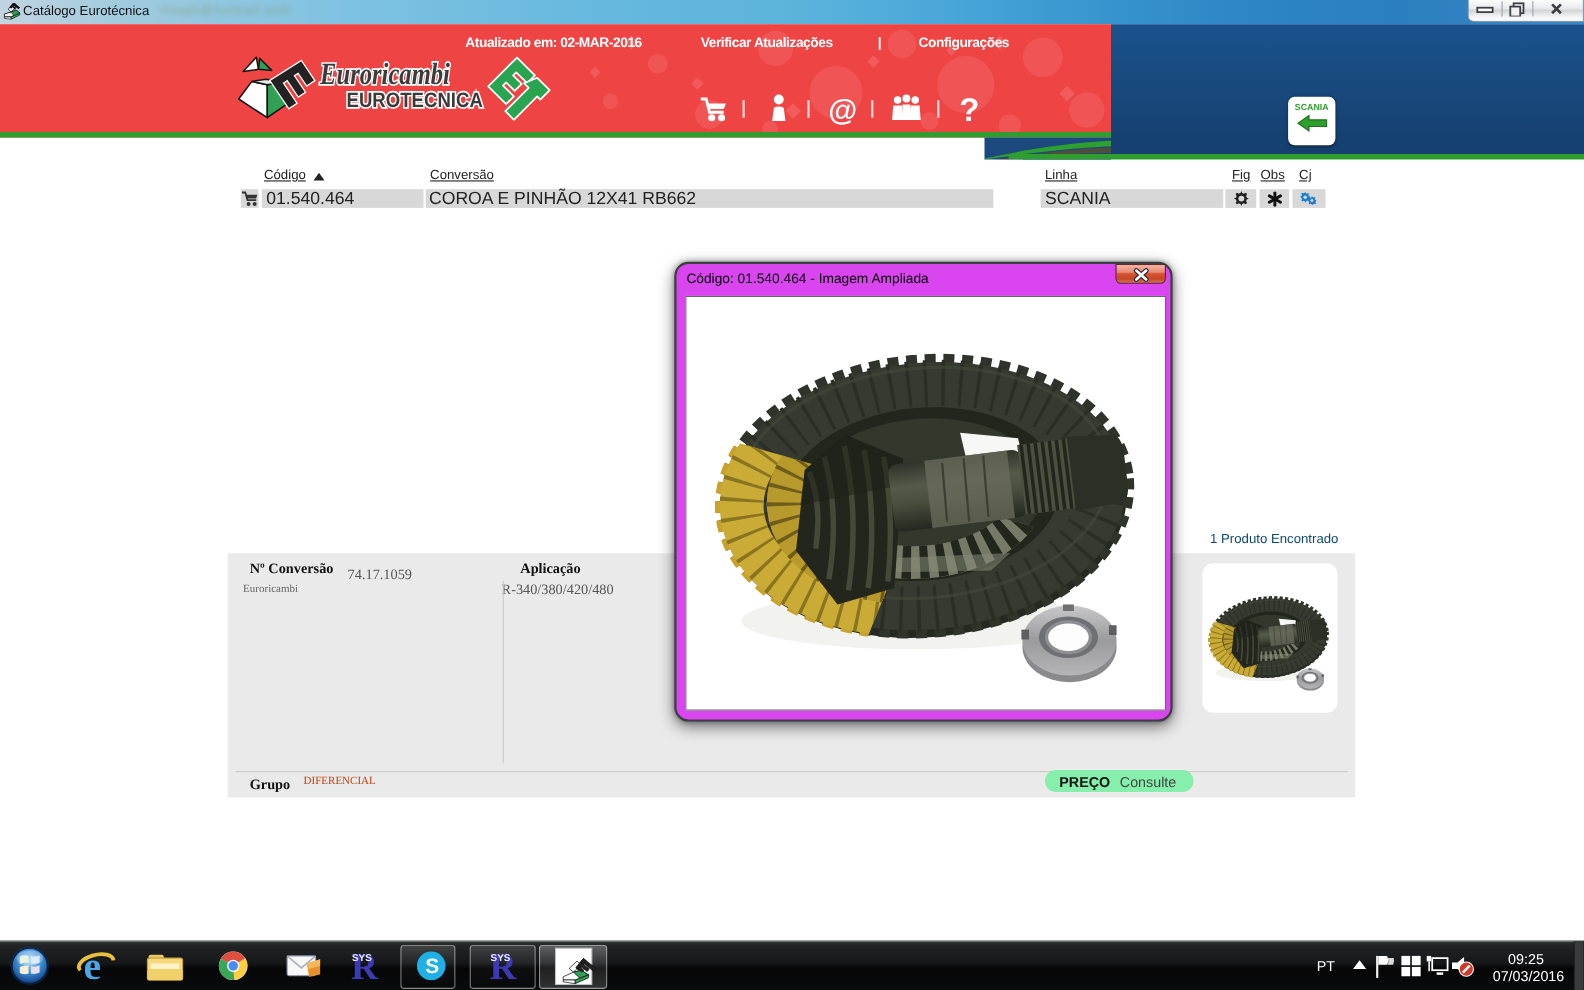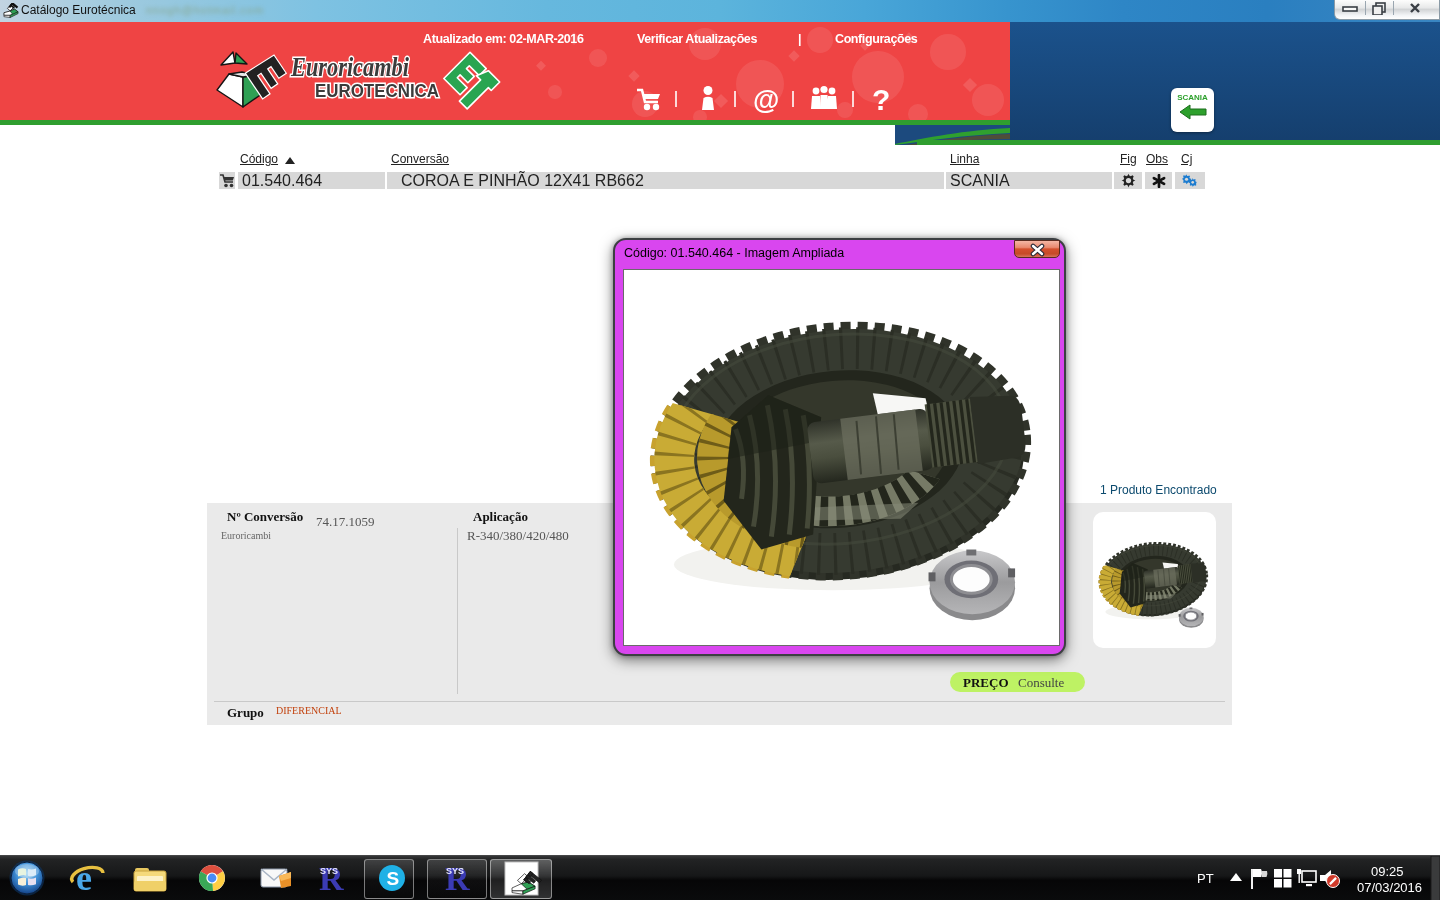--- a/index.html
+++ b/index.html
@@ -34,21 +34,21 @@
   
   .thead { position:absolute; top:152px; font-size:12px; color:#222;text-decoration:underline; }
   .rowcell { position:absolute; top:172px; height:17px; background:#d8d8d8; font-size:16px; color:#222; line-height:17px; }
 
   
   #panel { left:207px; top:503px; width:1025px; height:222px; background:#eaeaea;font-family:Liberation Serif, serif; }
   #panel .vdiv { position:absolute; left:250px; top:25px; width:1px; height:166px; background:#c9c9c9; }
   #panel .hdiv { position:absolute; left:7px; top:198px; width:1011px; height:1px; background:#c9c9c9; }
   #prodfound { left:1100px; top:483px; font-size:12px; color:#0c4a6e; }
   #card { left:1093px; top:512px; width:123px; height:136px; background:#fff; border-radius:10px; }
-  #pill { left:950px; top:672px; width:135px; height:20px; background:#bef264; border-radius:10px;font-family:Liberation Serif, serif; }
+  #pill { left:950px; top:700px; width:135px; height:20px; background:#86efac; border-radius:10px; }
 
   
   #modal { left:613px; top:238px; width:453px; height:418px; background:#d946ef;
            border:2px solid #3c3f42; border-radius:13px;
            box-shadow:0 4px 14px rgba(0,0,0,.5), 0 0 5px rgba(0,0,0,.3); }
   #mtitle { position:absolute; left:9px; top:6px; font-size:12.5px; color:#000; }
   #mclose { position:absolute; left:399px; top:0px; width:46px; height:18px;
             background:linear-gradient(#f4b6a4 0%,#e98a70 40%,#d4512e 50%,#c64a28 80%,#d8745a 100%);
             border:1px solid #5a2c20; border-bottom-left-radius:5px; border-bottom-right-radius:5px;
             color:#fff; text-align:center; font-weight:bold; font-size:11px; line-height:16px;
@@ -321,21 +321,21 @@
       <polygon points="6,1 11,8 1,8" fill="#222"></polygon>
     </svg>
   <span class="thead" style="left:391px">Conversão</span>
   <span class="thead" style="left:950px">Linha</span>
   <span class="thead" style="left:1120px">Fig</span>
   <span class="thead" style="left:1146px">Obs</span>
   <span class="thead" style="left:1181px">Cj</span>
 
   <div class="rowcell" style="left:219px;width:16px"></div>
   <div class="rowcell" style="left:238px;width:147px;padding-left:4px">01.540.464</div>
-  <div class="rowcell" style="left:387px;width:557px;padding-left:14px">COROA E PINHÃO 12X41 RB662</div>
+  <div class="rowcell" style="left:387px;width:516px;padding-left:3px">COROA E PINHÃO 12X41 RB662</div>
   <div class="rowcell" style="left:946px;width:166px;padding-left:4px">SCANIA</div>
   <div class="rowcell" style="left:1114px;width:28px"></div>
   <div class="rowcell" style="left:1145px;width:27px"></div>
   <div class="rowcell" style="left:1175px;width:30px"></div>
   <svg class="abs" width="16" height="16" style="left:219px;top:173px" viewBox="0 0 16 16">
     <path d="M1 2 L4 2 L6 9 L14 9" fill="none" stroke="#333" stroke-width="1.6"></path>
     <path d="M4.5 4 L15 4 L13.8 7.5 L5.5 7.5 Z" fill="#333"></path>
     <circle cx="7" cy="12.5" r="1.8" fill="#333"></circle>
       <circle cx="12.5" cy="12.5" r="1.8" fill="#333"></circle>
   </svg>
@@ -357,21 +357,21 @@
       <path d="M19 8l.7 1.8a4.8 4.8 0 011.4.6l1.7-.8 1.1 1.1-.8 1.7a4.8 4.8 0 01.6 1.4l1.8.7-.7 1.8a4.8 4.8 0 01-.6 1.4l.8 1.7-1.1 1.1-1.7-.8a4.8 4.8 0 01-1.4.6L19 22l-.7-1.8a4.8 4.8 0 01-1.4-.6l-1.7.8-1.1-1.1.8-1.7a4.8 4.8 0 01-.6-1.4L12.5 15l1.8-.7a4.8 4.8 0 01.6-1.4l-.8-1.7 1.1-1.1 1.7.8a4.8 4.8 0 011.4-.6L19 8z"></path>
       <circle cx="19" cy="15" r="2.2" fill="#d8d8d8"></circle>
     </g>
   </svg>
 
   <div id="panel" class="abs">
     <div style="position:absolute;left:20px;top:6px;font-size:13px;font-weight:bold;color:#111">Nº Conversão</div>
     <div style="position:absolute;left:266px;top:6px;font-size:13px;font-weight:bold;color:#111">Aplicação</div>
     <div style="position:absolute;left:14px;top:27px;font-size:10px;color:#666">Euroricambi</div>
     <div style="position:absolute;left:109px;top:11px;font-size:13px;color:#555">74.17.1059</div>
-    <div style="position:absolute;left:260px;top:25px;font-size:13px;color:#555">R-340/380/420/480</div>
+    <div style="position:absolute;left:249px;top:25px;font-size:13px;color:#555">R-340/380/420/480</div>
     <div class="vdiv"></div>
     <div class="hdiv"></div>
     <div style="position:absolute;left:20px;top:202px;font-size:13px;font-weight:bold;color:#111">Grupo</div>
     <div style="position:absolute;left:69px;top:202px;font-size:10px;color:#c2410c">DIFERENCIAL</div>
   </div>
   <span id="prodfound" class="abs">1 Produto Encontrado</span>
   <div id="pill" class="abs">
     <span style="position:absolute;left:13px;top:3px;font-size:13px;font-weight:bold;color:#111">PREÇO</span>
     <span style="position:absolute;left:68px;top:3px;font-size:13px;color:#444">Consulte</span>
   </div>

